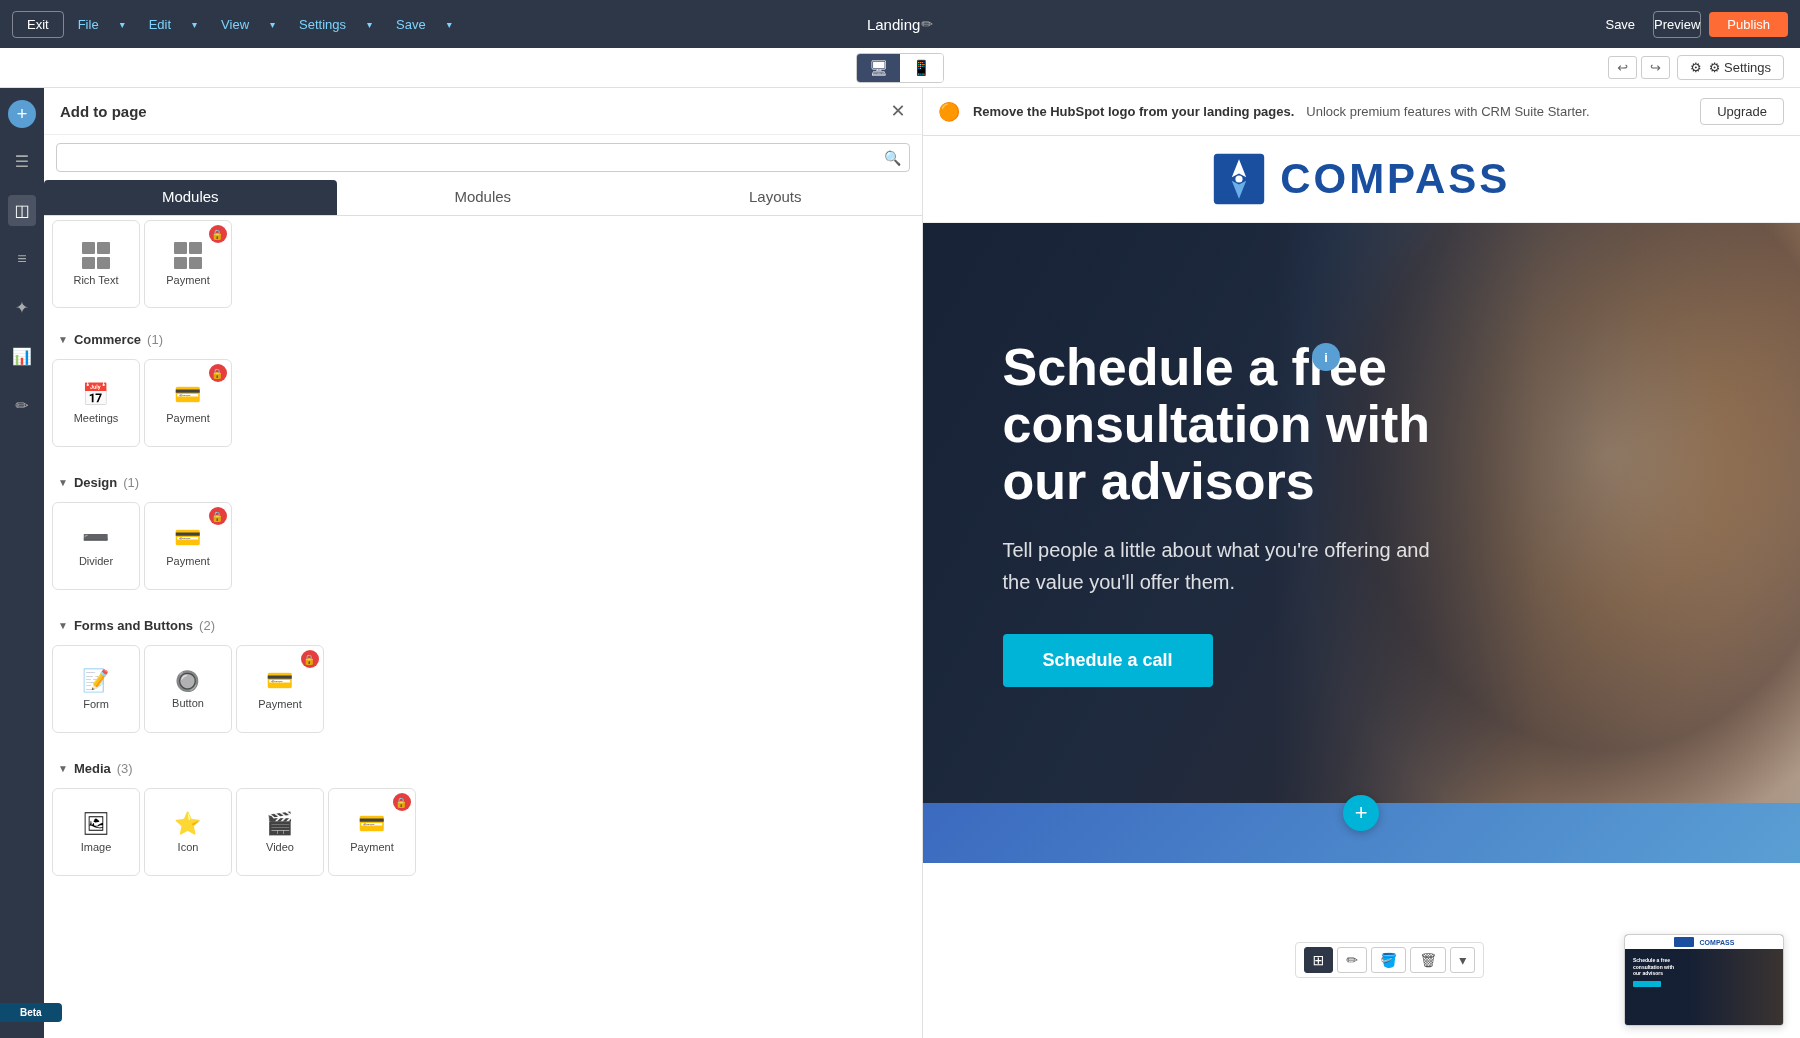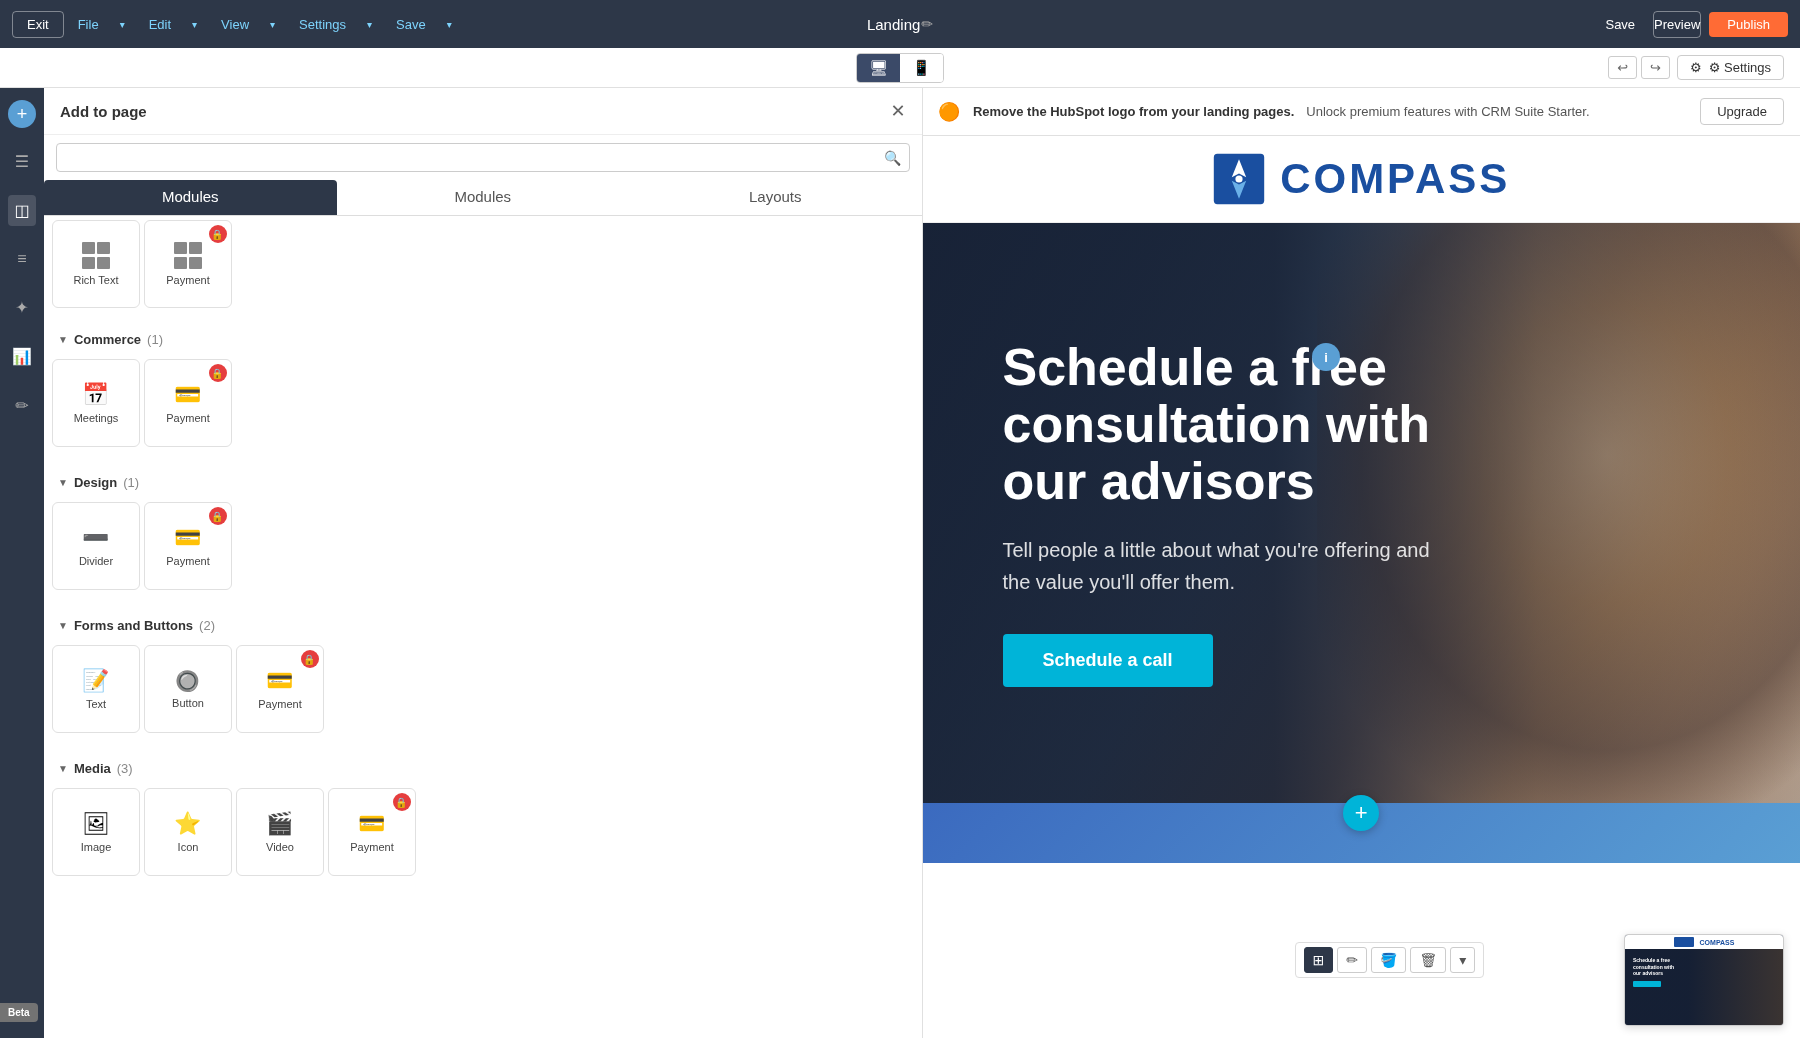--- a/index.html
+++ b/index.html
@@ -210,22 +210,22 @@
     .mini-preview {
       position: absolute; bottom: 50px; right: 16px; z-index: 20;
       width: 160px; background: #fff; border: 1px solid #ccc; border-radius: 4px;
       overflow: hidden; box-shadow: 0 2px 8px rgba(0,0,0,0.15);
     }
     .mini-preview-inner { width: 100%; height: 90px; background: #1a2740; position: relative; }
 
     
     .beta-badge {
       position: fixed; bottom: 16px; left: 0;
-      background: #737373; color: #fff; font-size: 10px; font-weight: 700;
-      padding: 4px 8px; border-radius: 0 4px 4px 0; z-index: 200; cursor: pointer;
+      background: #0c4a6e; color: #fff; font-size: 10px; font-weight: 700;
+      padding: 4px 20px; border-radius: 0 4px 4px 0; z-index: 200; cursor: pointer;
     }
   </style>
 </head>
 <body>
 
 <div class="top-bar">
   <div class="top-bar-left">
     <button class="exit-btn">Exit</button>
     <button class="menu-btn">
       <span>File</span>
@@ -367,21 +367,21 @@
 
     <div class="section-group">
       <button class="section-header">
         <span class="section-chevron">▼</span>
         <span>Forms and Buttons</span>
         <span class="section-count">(2)</span>
       </button>
       <div class="modules-grid">
         <div class="module-item">
           <span style="font-size:22px;">📝</span>
-          <span class="module-label">Text</span>
+          <span class="module-label">Form</span>
         </div>
         <div class="module-item">
           <span style="font-size:20px;">🔘</span>
           <span class="module-label">Button</span>
         </div>
         <div class="module-item">
           <span style="font-size:22px;">💳</span>
           <span class="module-label">Payment</span>
           <span class="lock-badge">🔒</span>
         </div>

